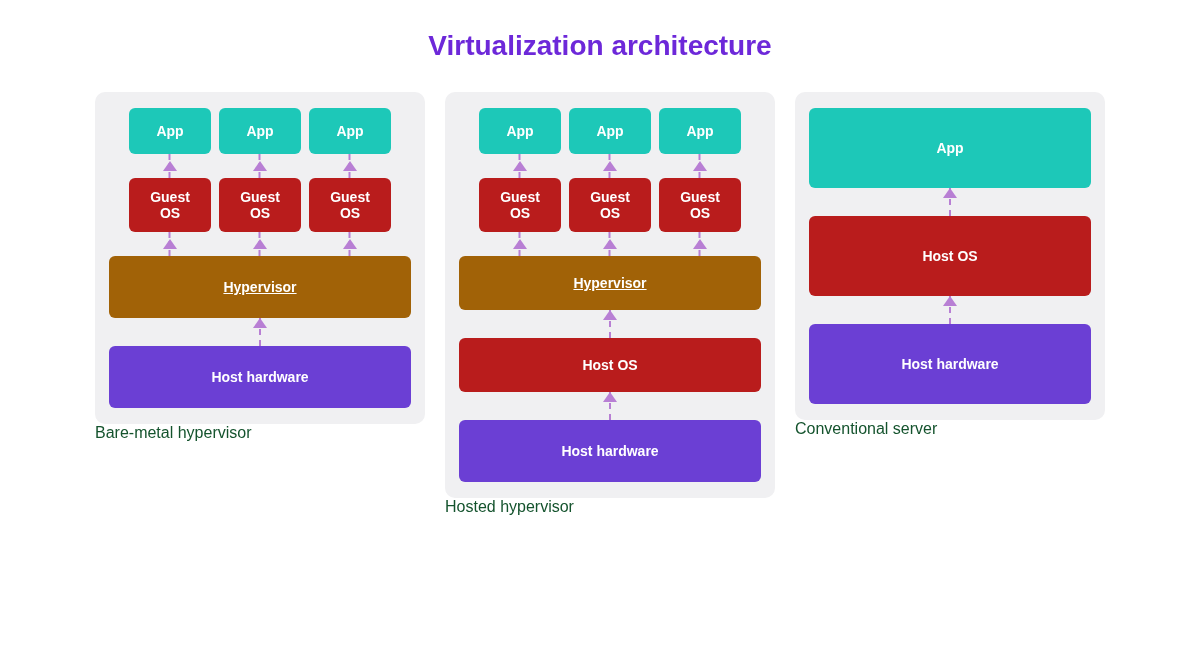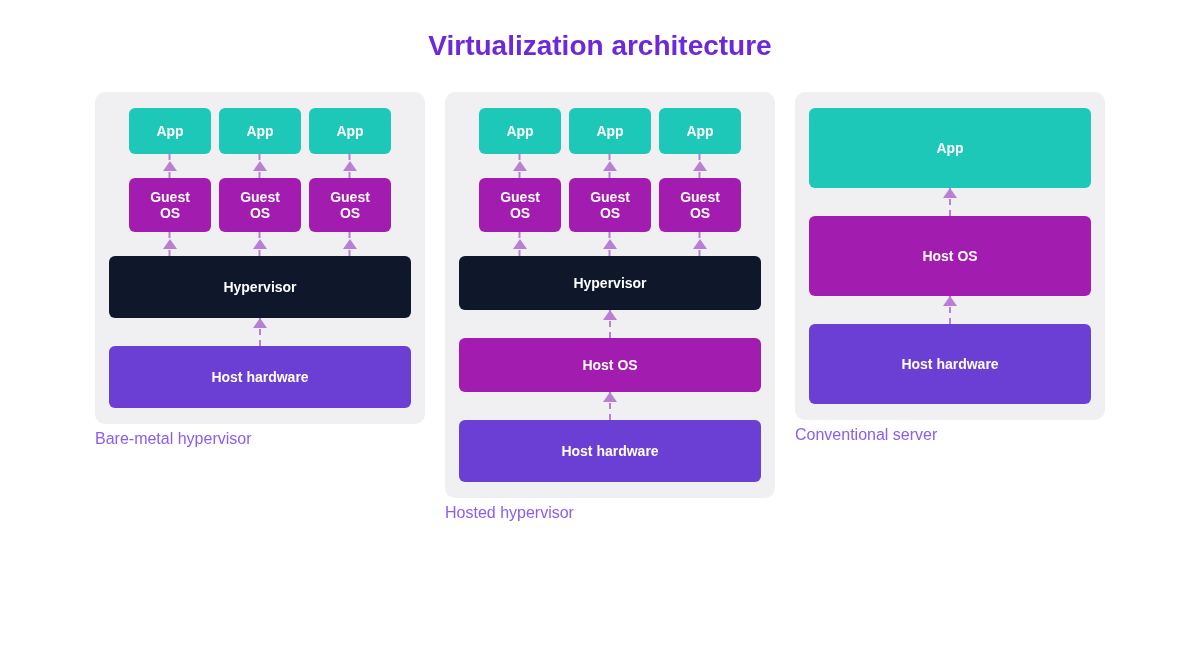--- a/index.html
+++ b/index.html
@@ -35,28 +35,27 @@
       background: #f0f0f2;
       border-radius: 10px;
       padding: 16px 14px;
       display: flex;
       flex-direction: column;
       align-items: center;
       gap: 0;
     }
     .diagram-label {
       font-size: 16px;
-      color: #8b5cf6;
-      margin-top: 6px;
+      color: #14532d;
     }
 
     
     .color-teal { background: #1dc8b8; }
-    .color-blue { background: #a21caf; }
-    .color-mid-blue { background: #0f172a; }
+    .color-blue { background: #b91c1c; }
+    .color-mid-blue { background: #a16207; text-decoration: underline; }
     .color-purple { background: #6b3fd4; }
 
     
     .block {
       border-radius: 6px;
       display: flex;
       align-items: center;
       justify-content: center;
       color: #fff;
       font-size: 14px;

